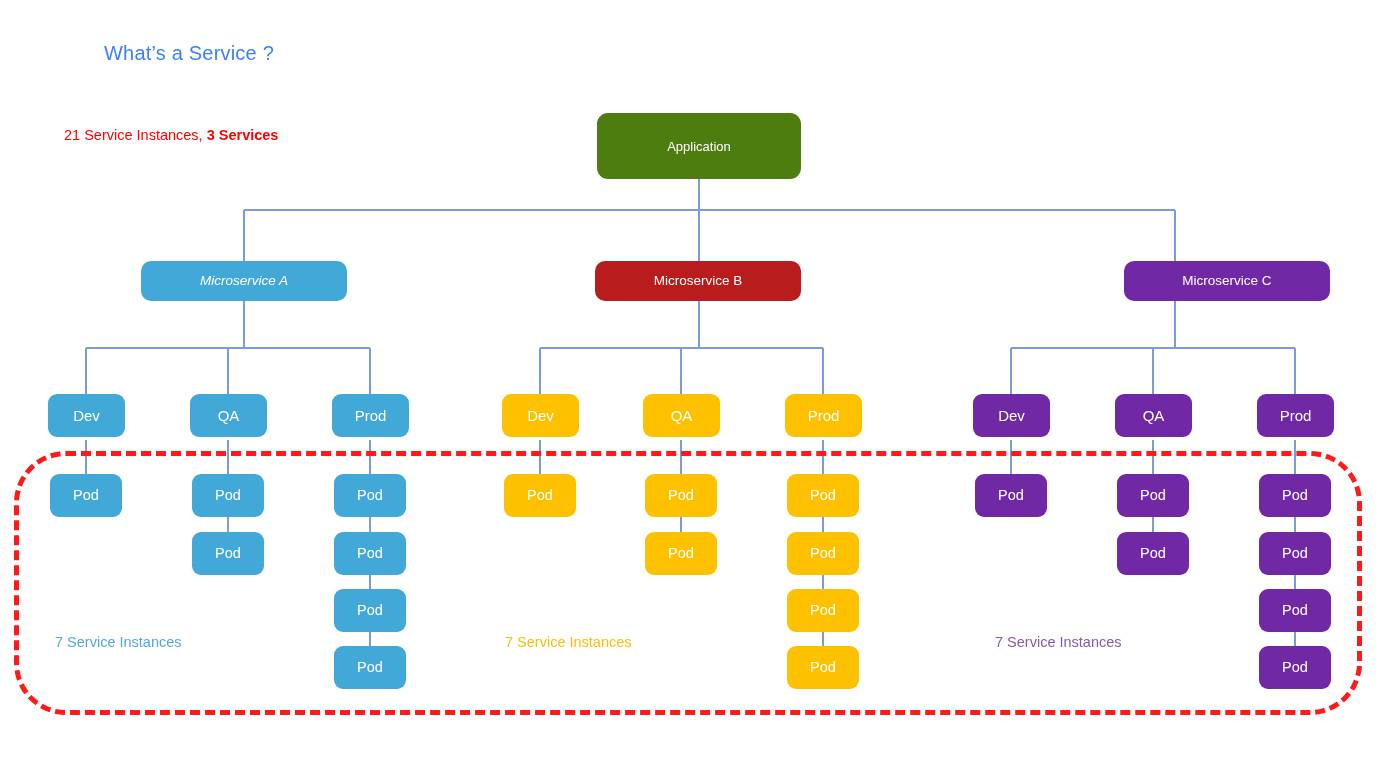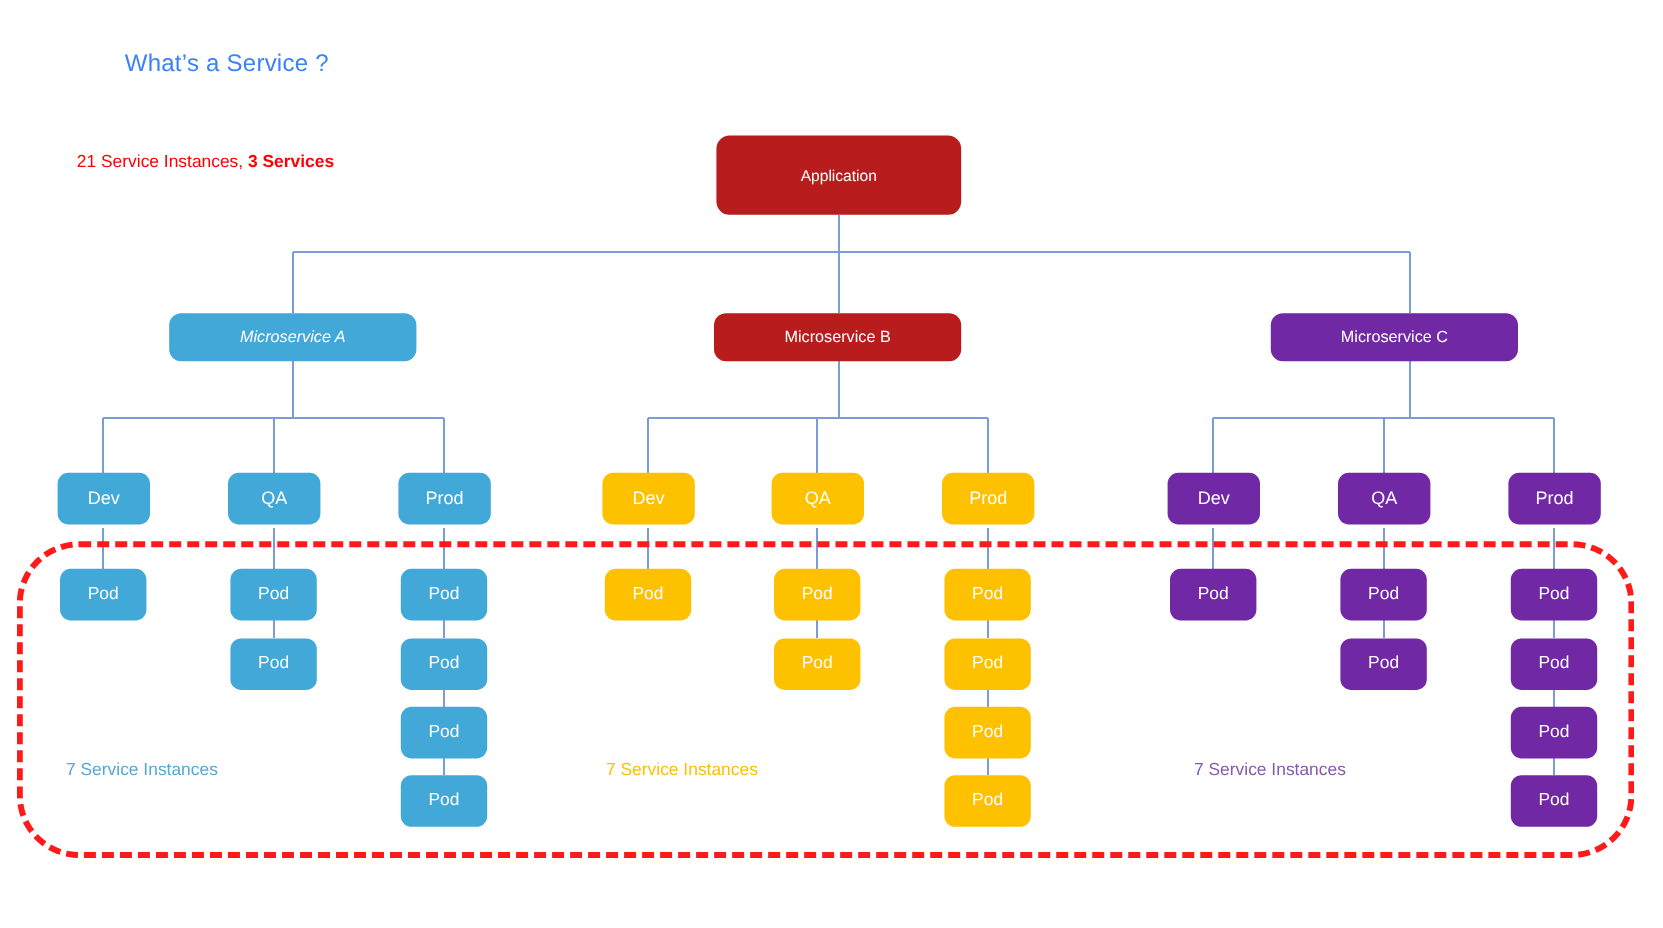--- a/index.html
+++ b/index.html
@@ -78,33 +78,33 @@
     user-select: none;
   }
 
   .node.app {
     width: 204px;
     height: 66px;
     left: 597px;
     top: 113px;
     border-radius: 11px;
     font-size: 13px;
-    background: #b91c1c;
+    background: #4d7c0f;
   }
 
   .node.micro {
     width: 206px;
     height: 40px;
     top: 261px;
     border-radius: 10px;
     font-size: 13.5px;
   }
   .node.micro.m-a { left: 141px; background: #41A8D8; font-style: italic; }
   .node.micro.m-b { left: 595px; background: #b91c1c; }
-  .node.micro.m-c { left: 1059px; background: #7028A4; }
+  .node.micro.m-c { left: 1124px; background: #7028A4; }
 
   .node.env {
     width: 77px;
     height: 43px;
     top: 394px;
     font-size: 15px;
   }
 
   .node.pod {
     width: 72px;

